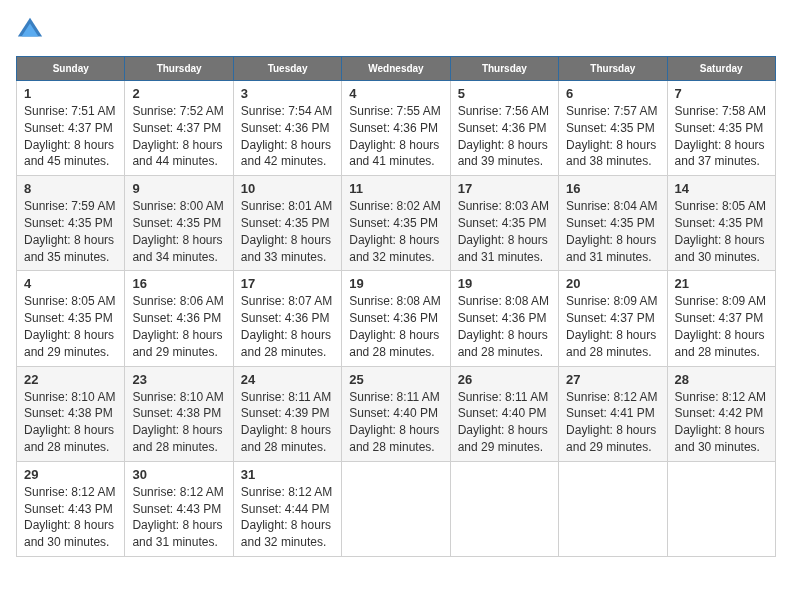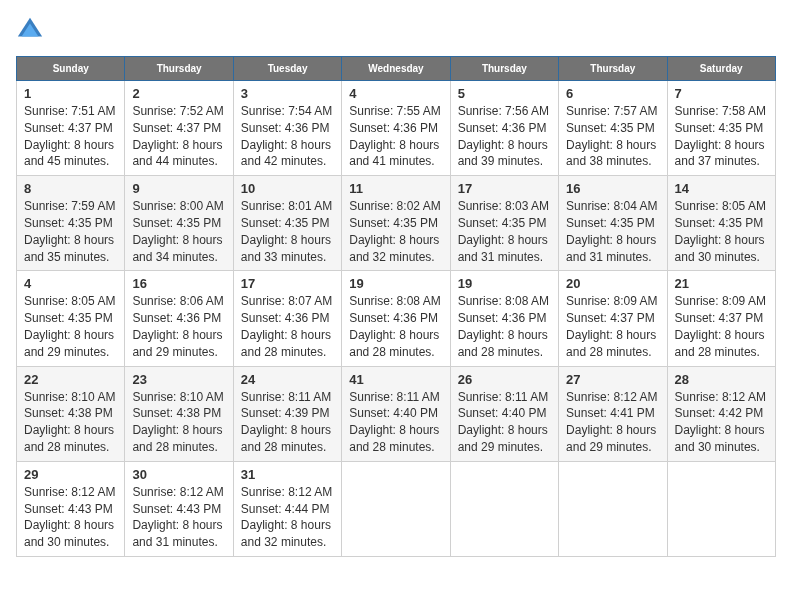--- a/index.html
+++ b/index.html
@@ -224,21 +224,21 @@
         </td>
         <td>
           <span class="day-number">23</span>
           <div class="day-info">Sunrise: 8:10 AM<br>Sunset: 4:38 PM<br>Daylight: 8 hours and 28 minutes.</div>
         </td>
         <td>
           <span class="day-number">24</span>
           <div class="day-info">Sunrise: 8:11 AM<br>Sunset: 4:39 PM<br>Daylight: 8 hours and 28 minutes.</div>
         </td>
         <td>
-          <span class="day-number">41</span>
+          <span class="day-number">25</span>
           <div class="day-info">Sunrise: 8:11 AM<br>Sunset: 4:40 PM<br>Daylight: 8 hours and 28 minutes.</div>
         </td>
         <td>
           <span class="day-number">26</span>
           <div class="day-info">Sunrise: 8:11 AM<br>Sunset: 4:40 PM<br>Daylight: 8 hours and 29 minutes.</div>
         </td>
         <td>
           <span class="day-number">27</span>
           <div class="day-info">Sunrise: 8:12 AM<br>Sunset: 4:41 PM<br>Daylight: 8 hours and 29 minutes.</div>
         </td>

